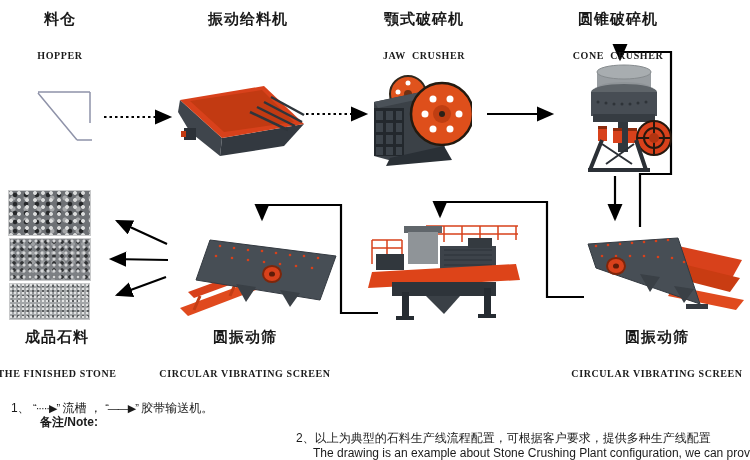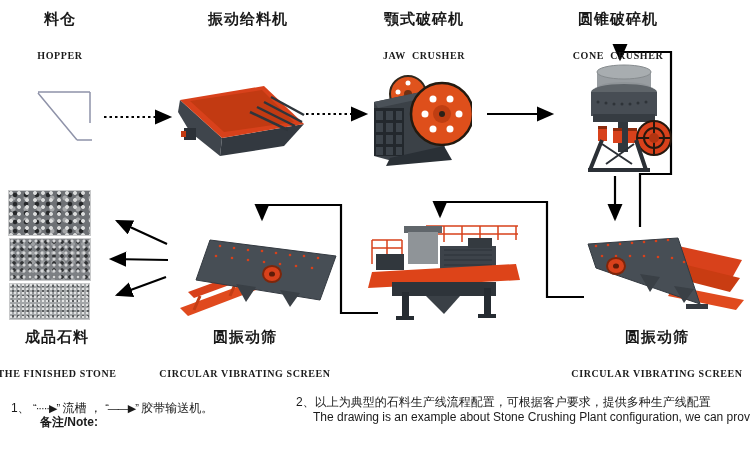--- a/index.html
+++ b/index.html
@@ -21,21 +21,21 @@
     radial-gradient(circle at 3px 5px,#9c9ea1 1.5px,transparent 2.4px);
     background-size:6px 6px,8px 7px,10px 9px;}
   .stone3{background-color:#a3a6a8;background-image:
     radial-gradient(circle at 1px 1px,#e2e3e3 .8px,transparent 1.4px),
     radial-gradient(circle at 3px 2px,#5a5d5f .9px,transparent 1.5px),
     radial-gradient(circle at 2px 3px,#8c8f91 1px,transparent 1.7px);
     background-size:4px 4px,5px 5px,7px 6px;}
   .notes{position:absolute;font-size:12px;line-height:15px;}
   .notes .sym{letter-spacing:-1px;font-size:11px;}
   #note2 .en-line{padding-left:17px;white-space:pre;}
-  #note2 .zh-line{white-space:pre;}
+  #note2 .zh-line{white-space:pre;margin-top:36px;}
   svg{display:block;}
 </style>
 </head>
 <body>
 
 <div id="stage">
 
   <svg width="750" height="460" style="position:absolute;left:0;top:0;">
     <defs>
       <marker id="ah" markerWidth="9" markerHeight="8" refX="7" refY="3.5" orient="auto">

